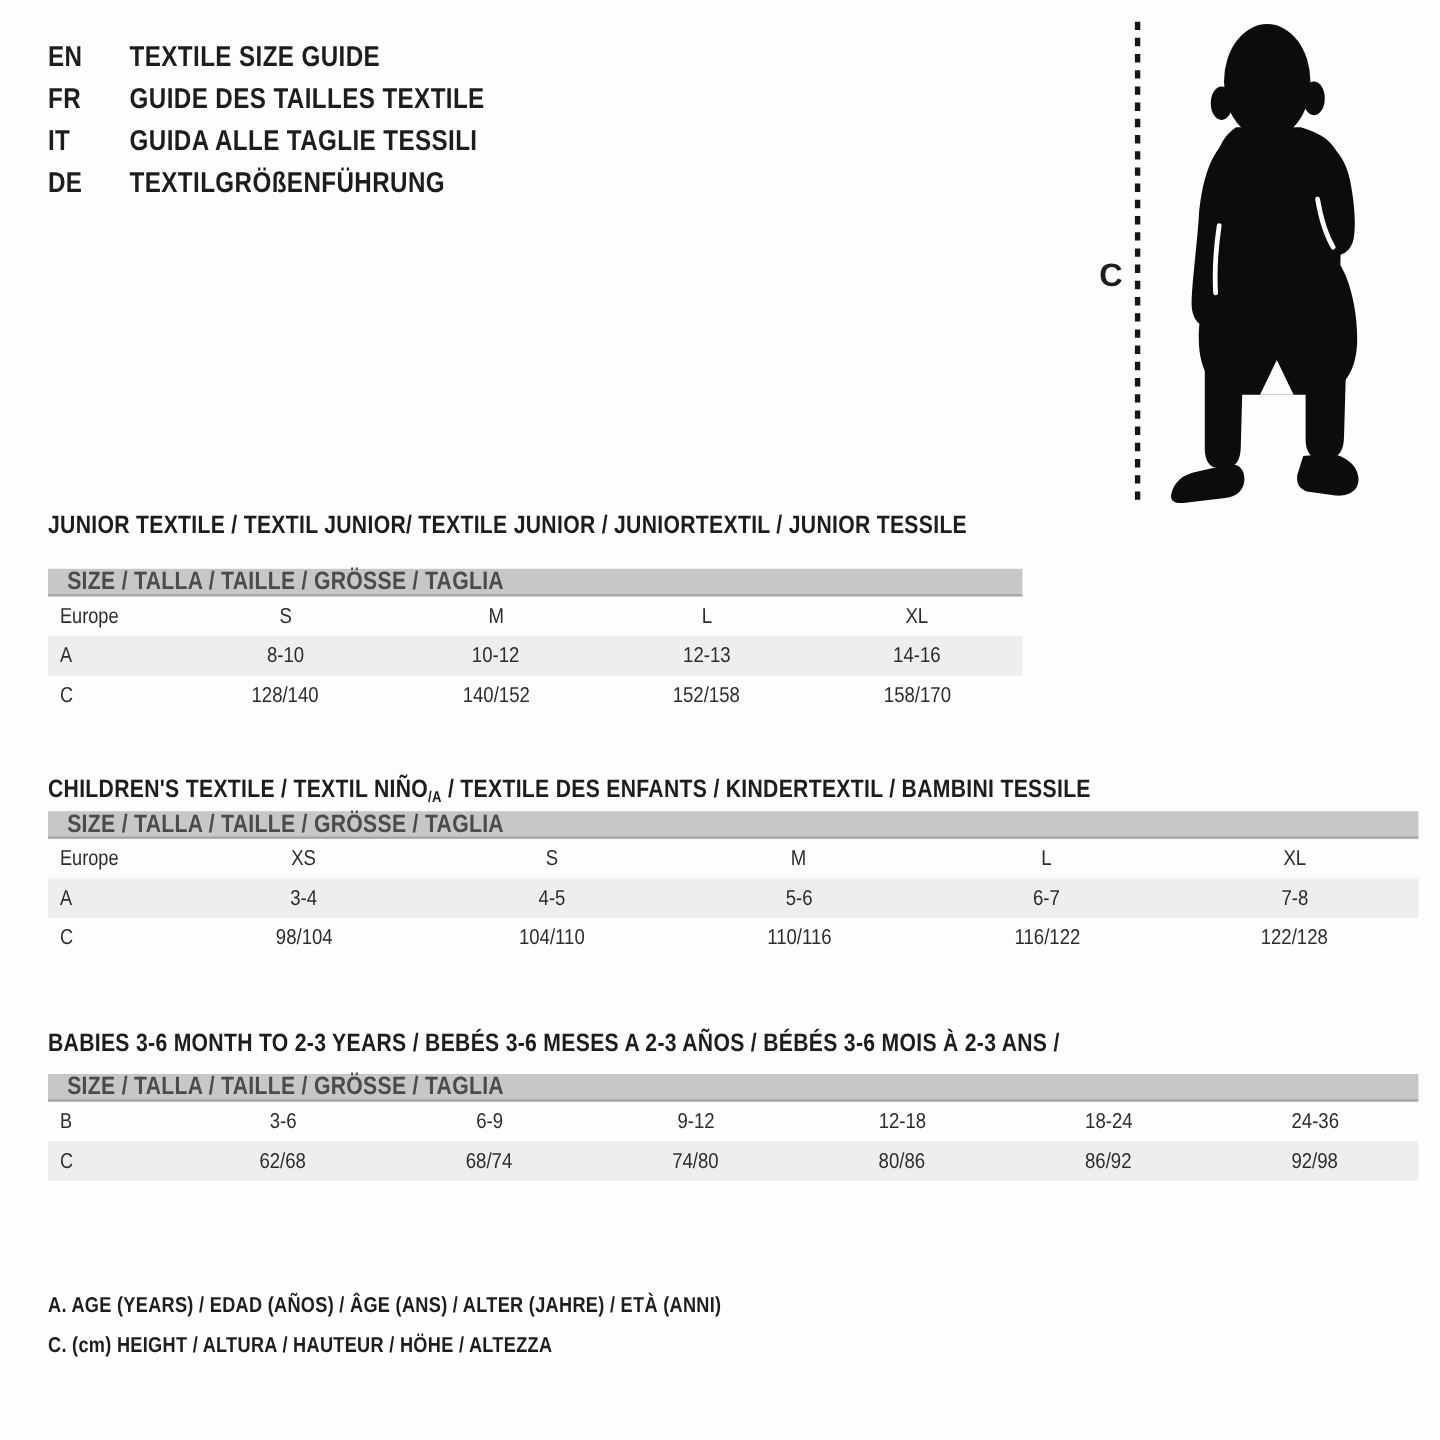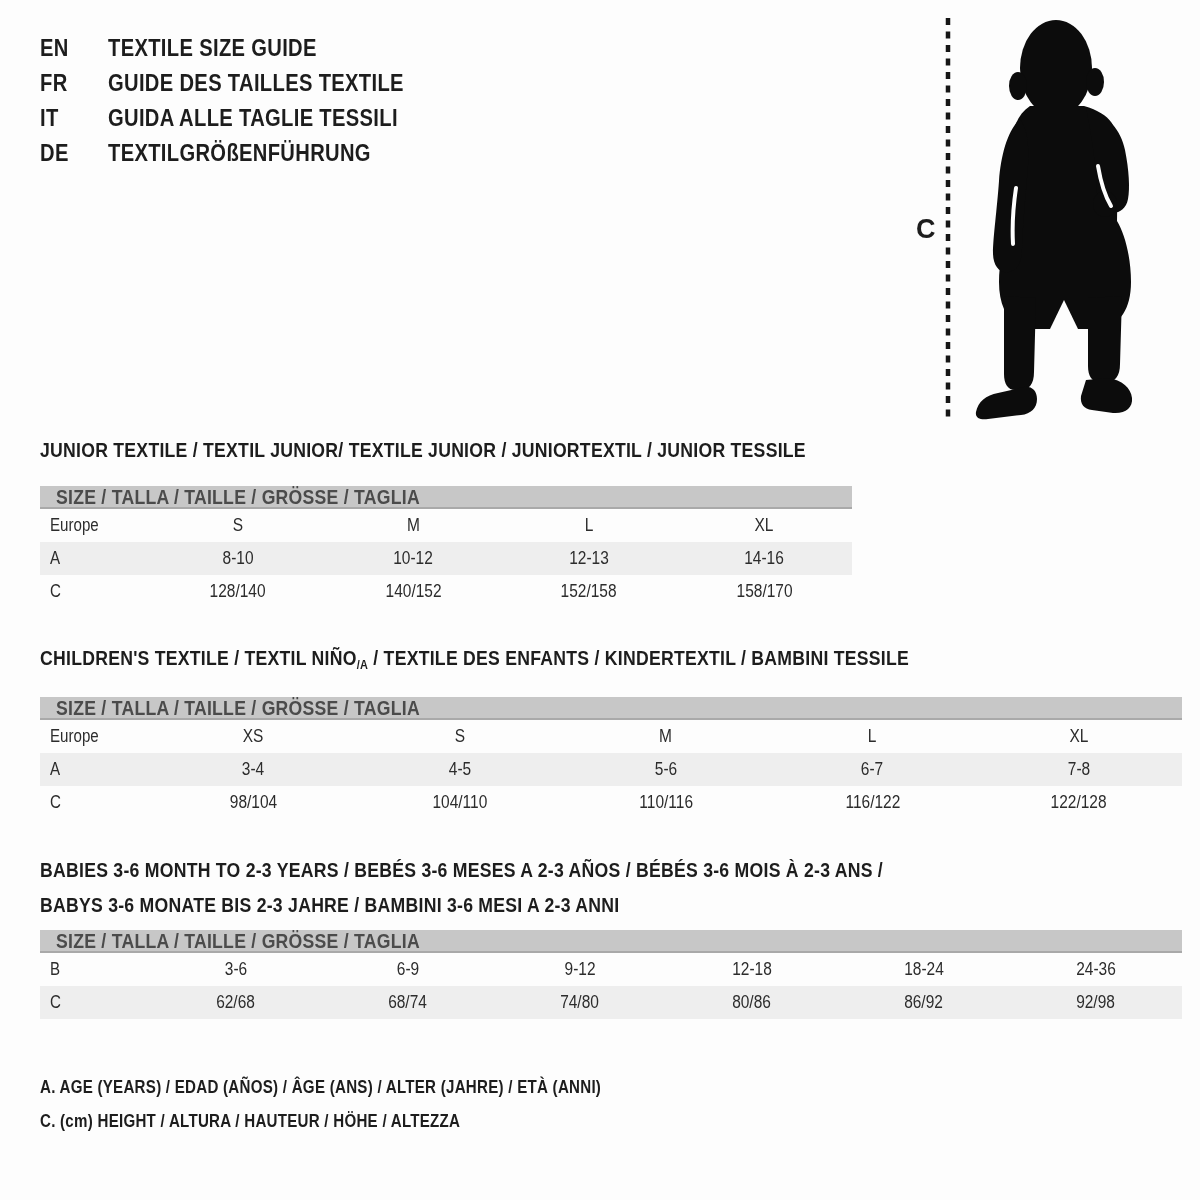--- a/index.html
+++ b/index.html
@@ -19,26 +19,26 @@
   .lang-code{width:68px;flex:0 0 68px;}
 
   
   .figure{position:absolute;left:910px;top:14px;width:262px;height:412px;}
   .measure-label{position:absolute;left:6px;top:200px;font-size:27px;font-weight:700;}
   .dash-line{position:absolute;left:34px;top:4px;}
   .silhouette{position:absolute;left:58px;top:2px;}
 
   
   .section{position:absolute;left:40px;}
-  #sec-junior{top:438px;width:812px;}
+  #sec-junior{top:426px;width:812px;}
   #sec-children{top:646px;width:1142px;}
   #sec-babies{top:852px;width:1142px;}
   .sec-title{margin:0;font-size:21px;font-weight:700;line-height:24px;letter-spacing:.3px;}
   #sec-junior .sec-title{margin-bottom:24px;}
-  #sec-children .sec-title{margin-bottom:20px;}
+  #sec-children .sec-title{}
   .sec-title-line{display:block;line-height:35px;}
   #sec-babies .titles{margin-bottom:8px;}
   .sub{font-size:13px;vertical-align:-4px;}
 
   
   .t-head{
     height:23px;box-sizing:border-box;display:flex;align-items:center;padding-left:16px;
     background:var(--table-header-bg,#c7c7c7);
     border-bottom:2px solid var(--table-header-border,#a9a9a9);
     color:var(--table-header-text,#4b4b4b);
@@ -170,21 +170,20 @@
         <div class="t-cell"><span class="cond-c">110/116</span></div>
         <div class="t-cell"><span class="cond-c">116/122</span></div>
         <div class="t-cell"><span class="cond-c">122/128</span></div>
       </div>
     </div>
 </div>
 
 <div class="section" id="sec-babies">
   <div class="titles">
     <span class="sec-title-line sec-title"><span class="cond">BABIES 3-6 MONTH TO 2-3 YEARS / BEBÉS 3-6 MESES A 2-3 AÑOS / BÉBÉS 3-6 MOIS À 2-3 ANS /</span></span>
-    <span class="sec-title-line sec-title"><span class="cond">BABYS 3-6 MONATE BIS 2-3 JAHRE / BAMBINI 3-6 MESI A 2-3 ANNI</span></span>
   </div>
   <div class="size-table">
       <div class="t-head">
         <span class="cond">SIZE / TALLA / TAILLE / GRÖSSE / TAGLIA</span>
       </div>
       <div class="t-row" style="grid-template-columns: 110px repeat(6, 1fr);">
         <div class="t-label"><span class="cond">B</span></div>
         <div class="t-cell"><span class="cond-c">3-6</span></div>
         <div class="t-cell"><span class="cond-c">6-9</span></div>
         <div class="t-cell"><span class="cond-c">9-12</span></div>

